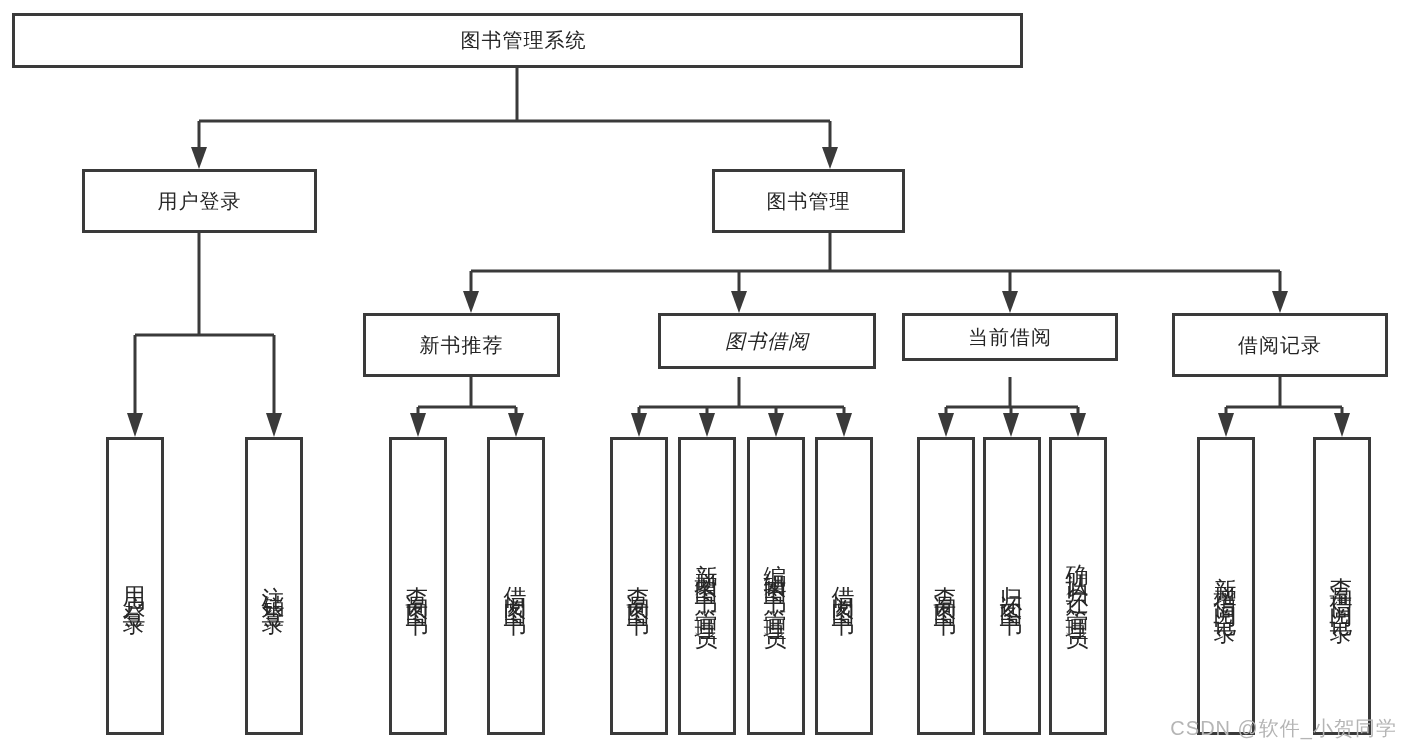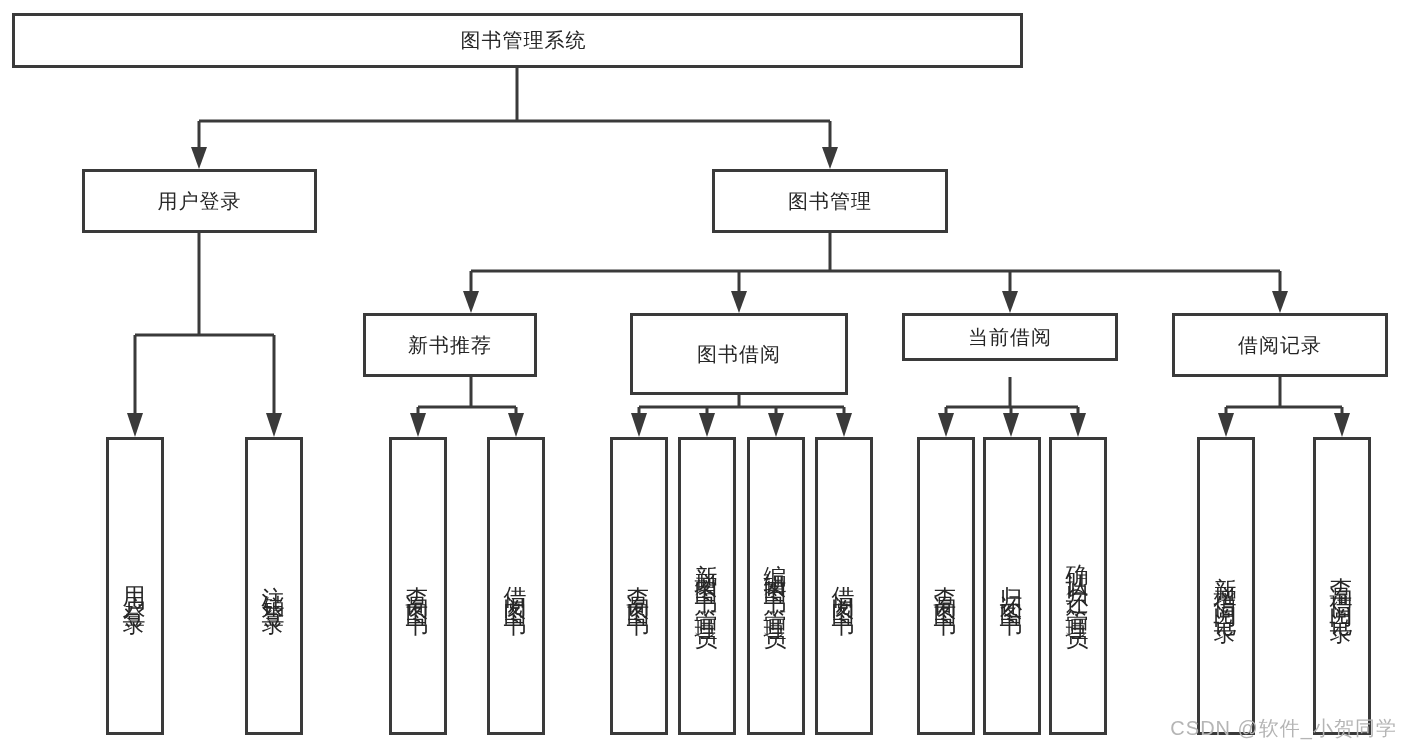--- a/index.html
+++ b/index.html
@@ -26,23 +26,23 @@
   }
   .node.h{font-size:20px;letter-spacing:1px;}
   .node.v{
     writing-mode:vertical-rl;
     font-size:23px;letter-spacing:9px;
     justify-content:center;align-items:center;
   }
   
   .n-root        {left:12px;  top:13px;  width:1011px; height:55px;padding-left:12px;}
   .n-user-login  {left:82px;  top:169px; width:235px;  height:64px;}
-  .n-book-mgmt   {left:712px; top:169px; width:236px;  height:64px;}
-  .n-newbook     {left:363px; top:313px; width:174px;  height:64px;}
-  .n-bookborrow  {left:630px; top:313px; width:218px;  height:82px;}
+  .n-book-mgmt   {left:712px; top:169px; width:193px;  height:64px;}
+  .n-newbook     {left:363px; top:313px; width:197px;  height:64px;}
+  .n-bookborrow  {left:658px; top:313px; width:218px;  height:56px;font-style:italic;}
   .n-curborrow   {left:902px; top:313px; width:216px;  height:48px;}
   .n-borrowrec   {left:1172px;top:313px; width:216px;  height:64px;}
   .leaf{top:437px;width:58px;height:298px;}
   .l1 {left:106px;} .l2 {left:245px;}
   .l3 {left:389px;} .l4 {left:487px;}
   .l5 {left:610px;} .l6 {left:678px;} .l7 {left:747px;} .l8 {left:815px;}
   .l9 {left:917px;} .l10{left:983px;} .l11{left:1049px;}
   .l12{left:1197px;} .l13{left:1313px;}
   .watermark{
     position:absolute;right:8px;bottom:5px;z-index:3;

